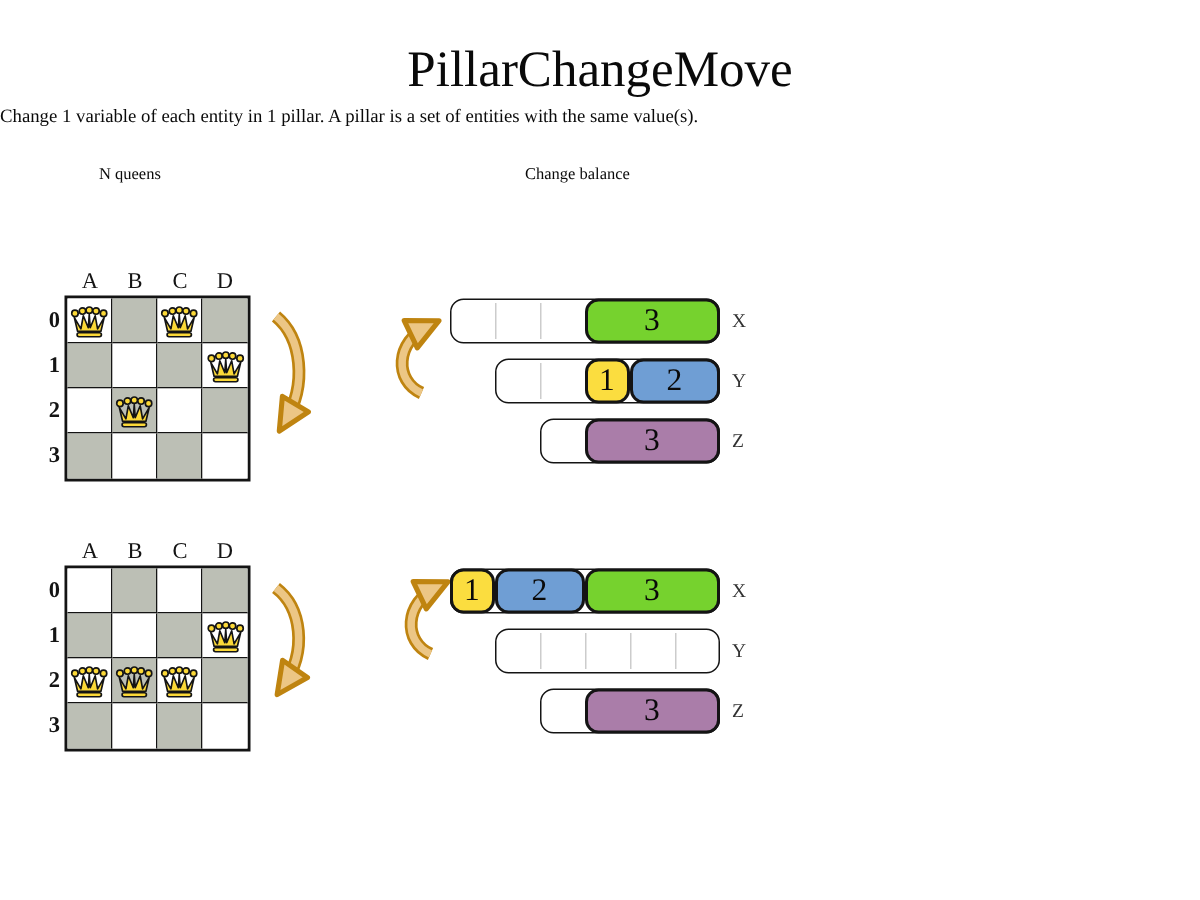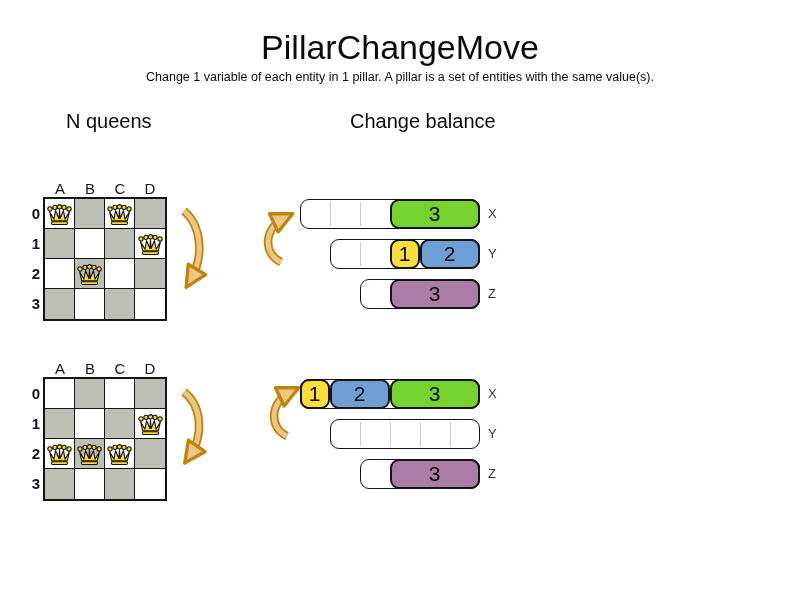--- a/index.html
+++ b/index.html
@@ -1,21 +1,21 @@
 <!DOCTYPE html>
 <html><head>
 <meta charset="utf-8">
 <style>
   html,body{margin:0;padding:0;background:#ffffff;}
   #stage{position:relative;width:800px;height:600px;background:#ffffff;overflow:hidden;
-         font-family:Liberation Sans, sans-serif;color:#111;}
+         font-family:Liberation Serif, serif;color:#111;}
   .abs{position:absolute;}
   .title{left:0;right:0;top:28px;text-align:center;font-size:34px;line-height:38px;color:#0a0a0a;}
-  .subtitle{left:0;right:0;top:70px;text-align:center;font-size:12.5px;color:#0a0a0a;}
-  .section-heading{font-size:20px;color:#0a0a0a;}
+  .subtitle{left:0;right:0;top:70px;font-size:12.5px;color:#0a0a0a;}
+  .section-heading{font-size:11px;color:#0a0a0a;}
   
   .board{display:grid;grid-template-columns:repeat(4,30px);grid-template-rows:repeat(4,30px);
          border:2px solid #141414;box-sizing:content-box;background:#fff;}
   .cell{width:30px;height:30px;box-sizing:border-box;border-right:1.5px solid #141414;border-bottom:1.5px solid #141414;
         display:flex;align-items:center;justify-content:center;}
   .cell.c3{border-right:none;}
   .cell.r3{border-bottom:none;}
   .cell.dark{background:#bcbfb5;}
   .cell.light{background:#ffffff;}
   .col-label{width:30px;text-align:center;font-size:15px;color:#141414;}

